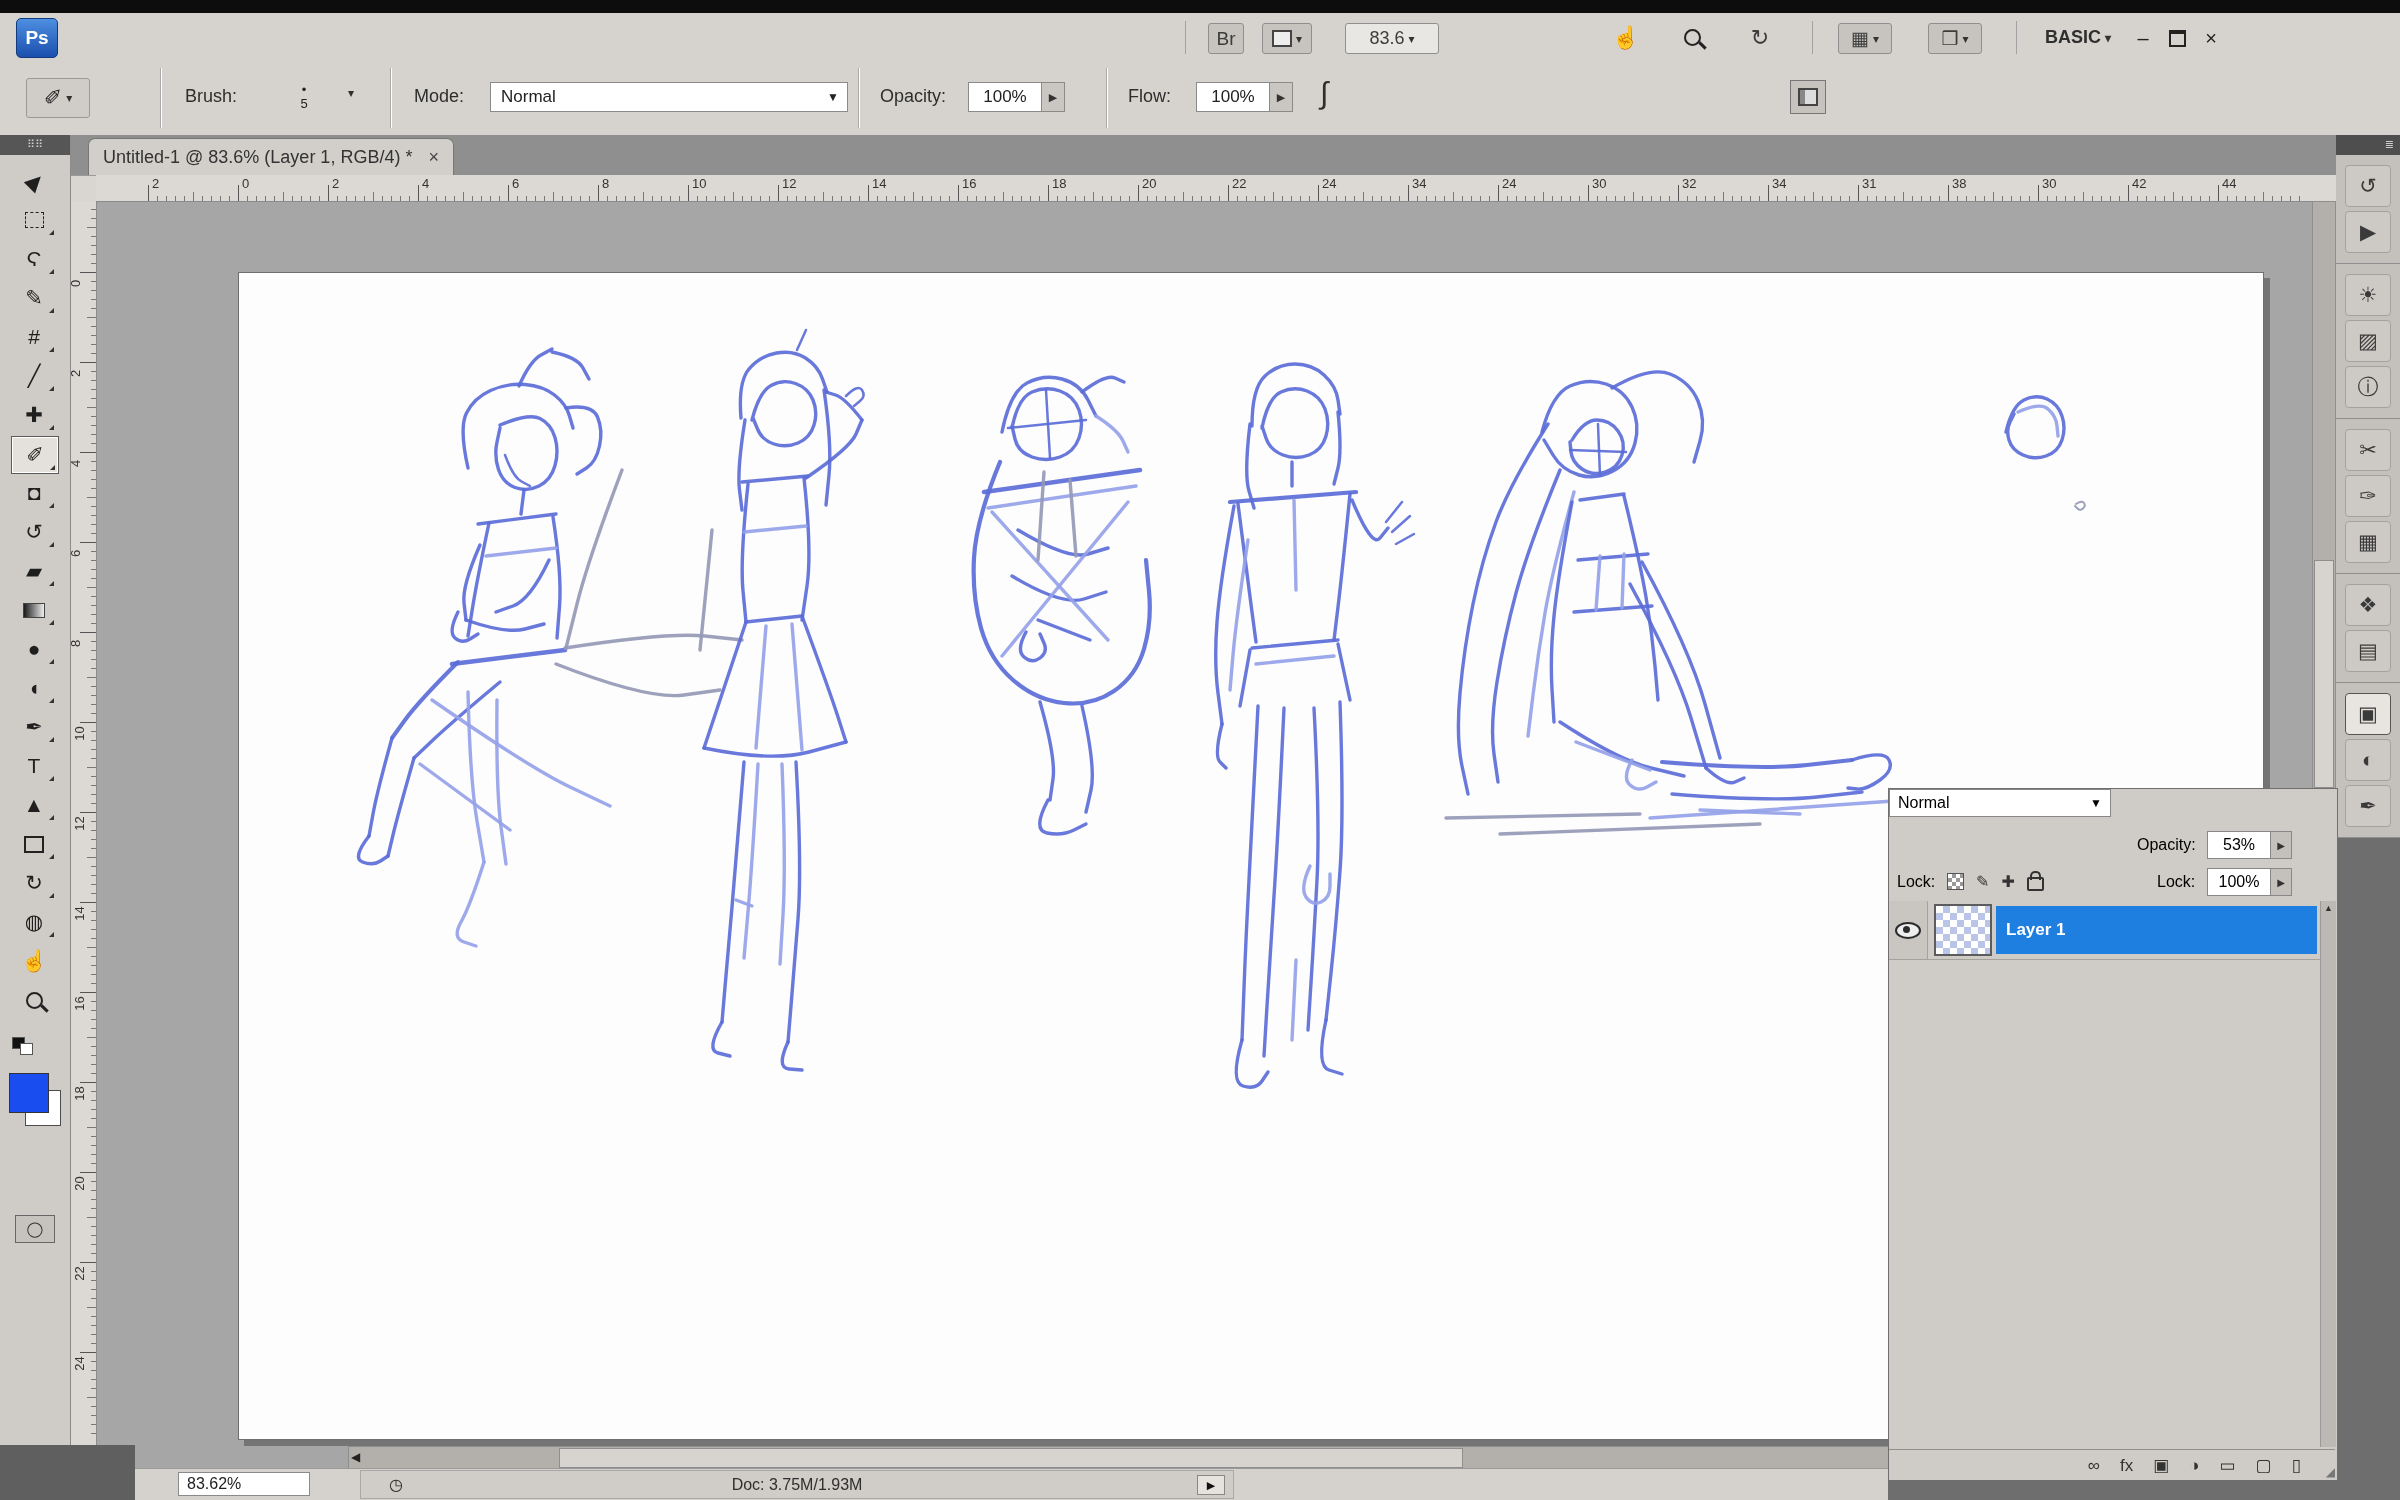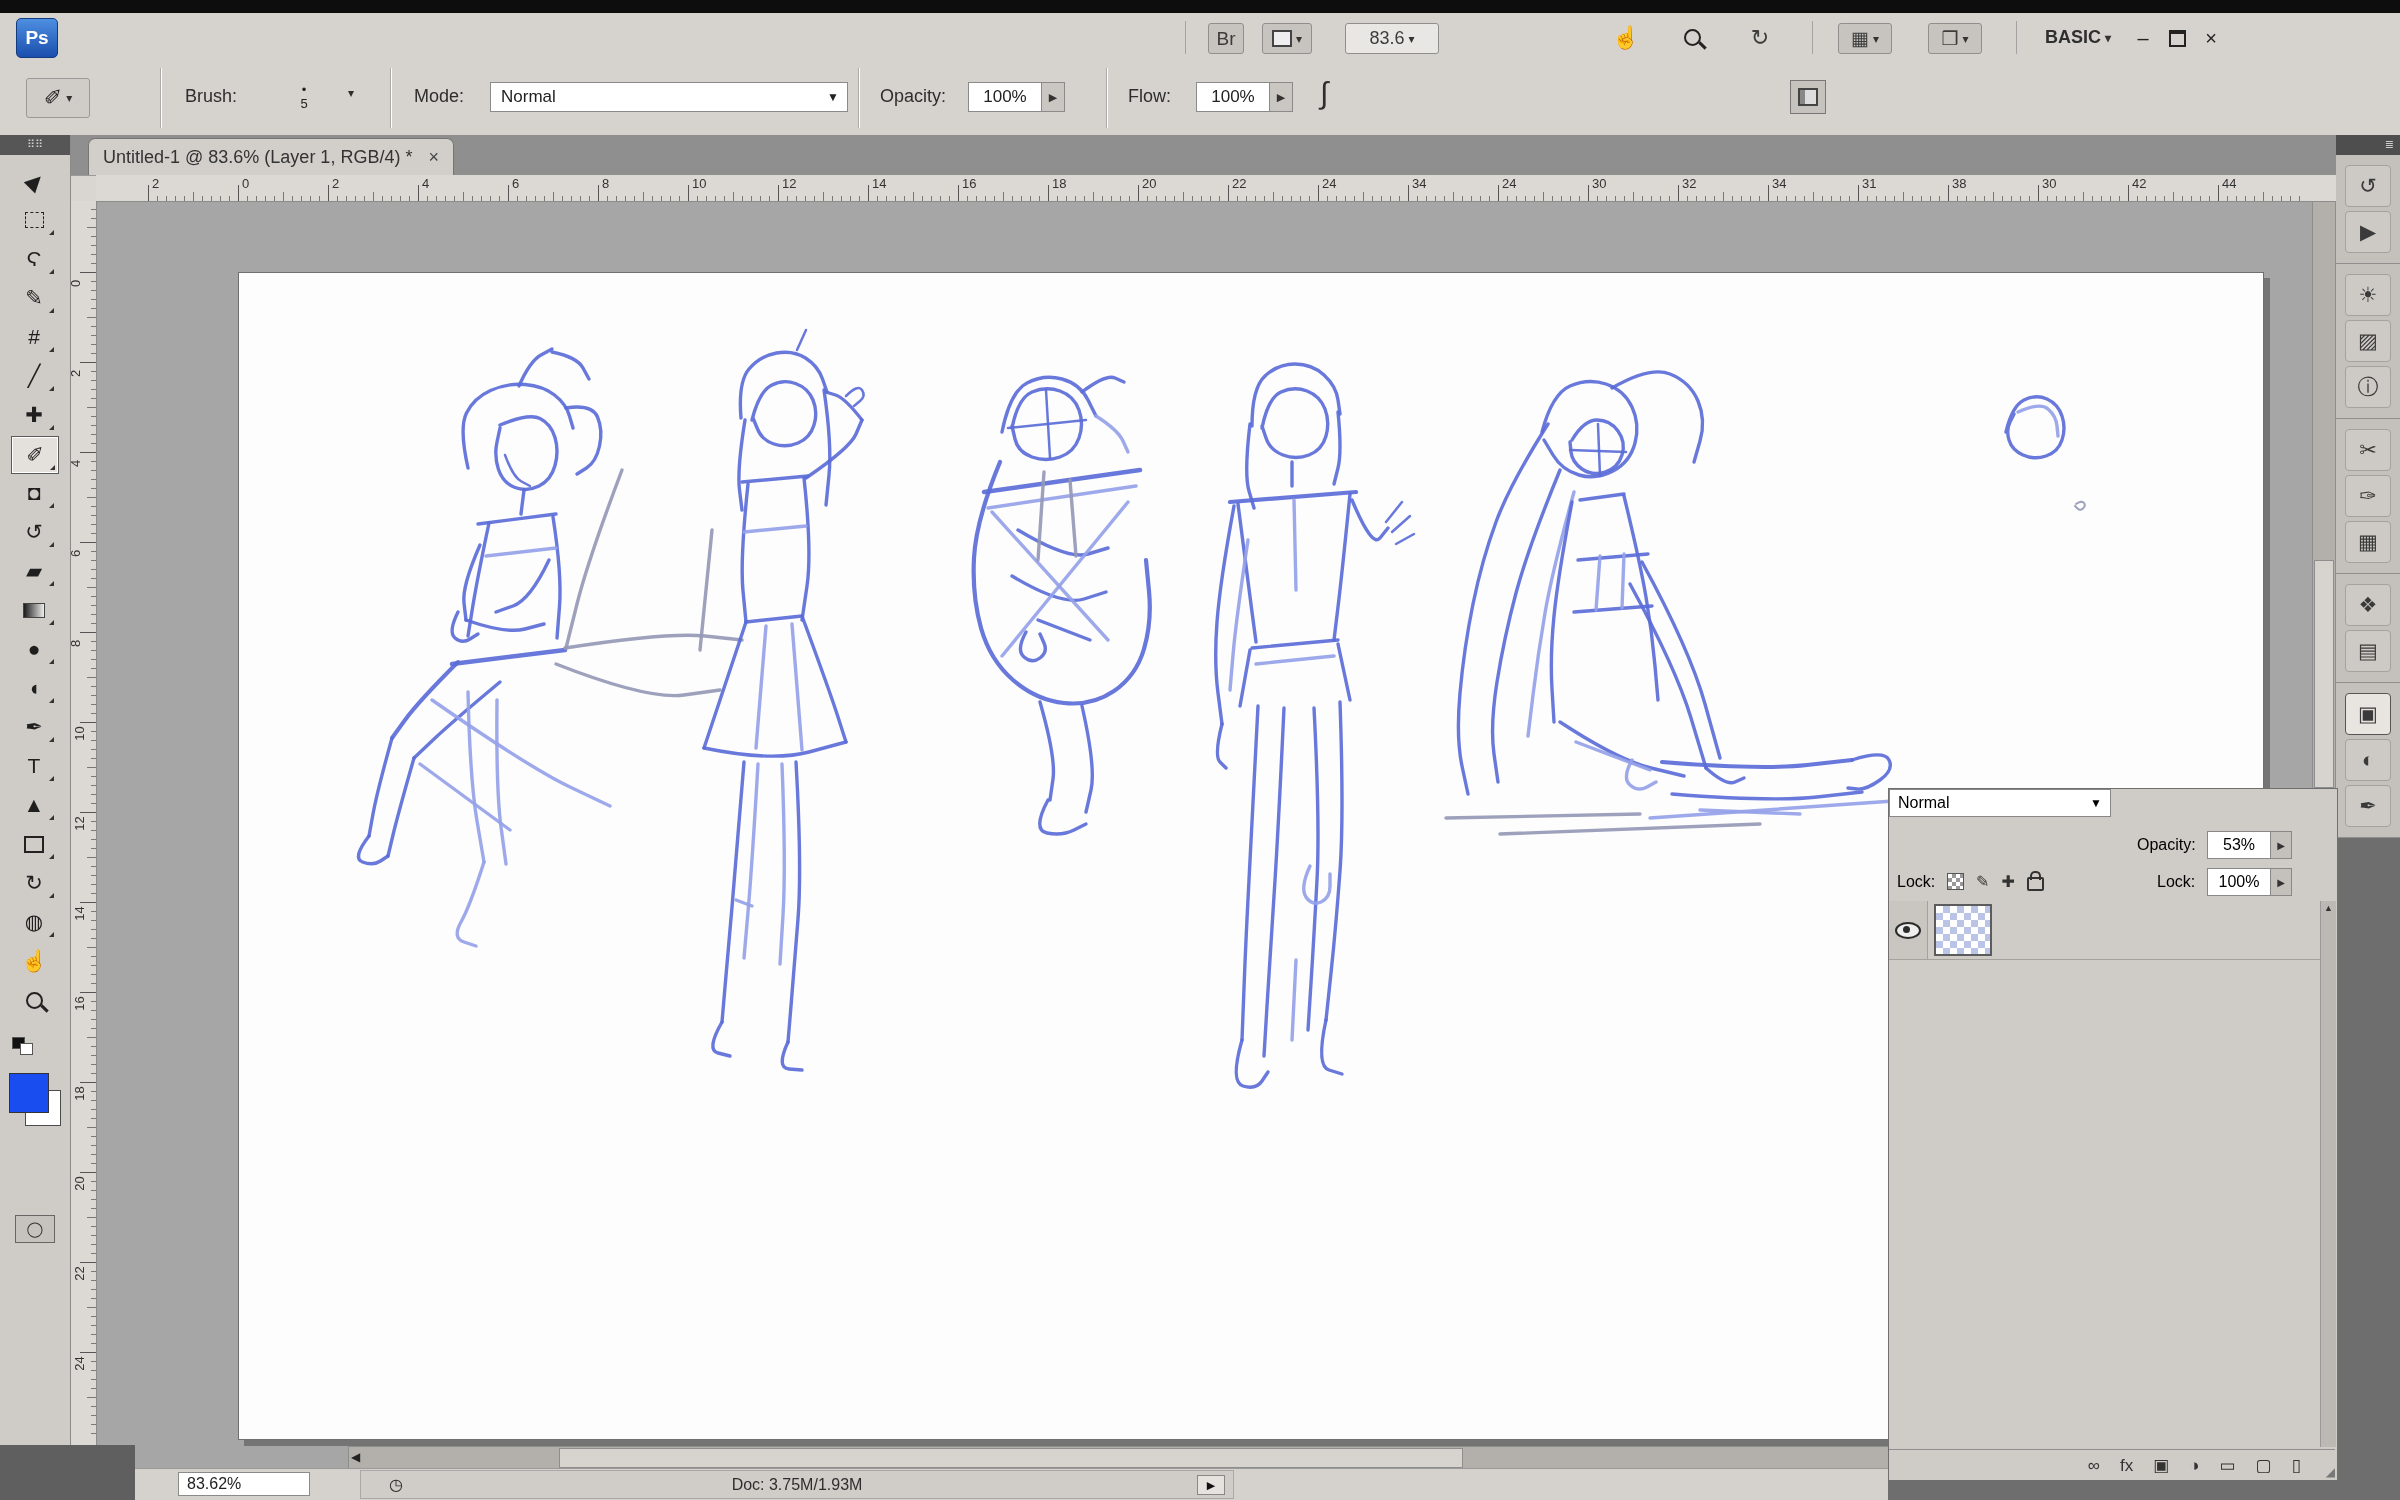--- a/index.html
+++ b/index.html
@@ -957,20 +957,21 @@
     <div id="lp-fill-val">
         <span>100%</span>
       </div>
     <div class="tinybtn" style="left:381px;top:79px">▶</div>
     <div id="layer-rows">
         <div class="lrow lsel">
           <div class="leye">
             <span class="i-eye"></span>
           </div>
           <div class="lthumb checker"></div>
+          <div class="namewrap">Layer 1</div>
         </div>
       </div>
     <div id="lp-scroll">
         <span class="up">▲</span>
       </div>
     <div id="lp-bottom">
         <span>∞</span>
         <span>fx</span>
         <span>▣</span>
         <span>◑</span>

